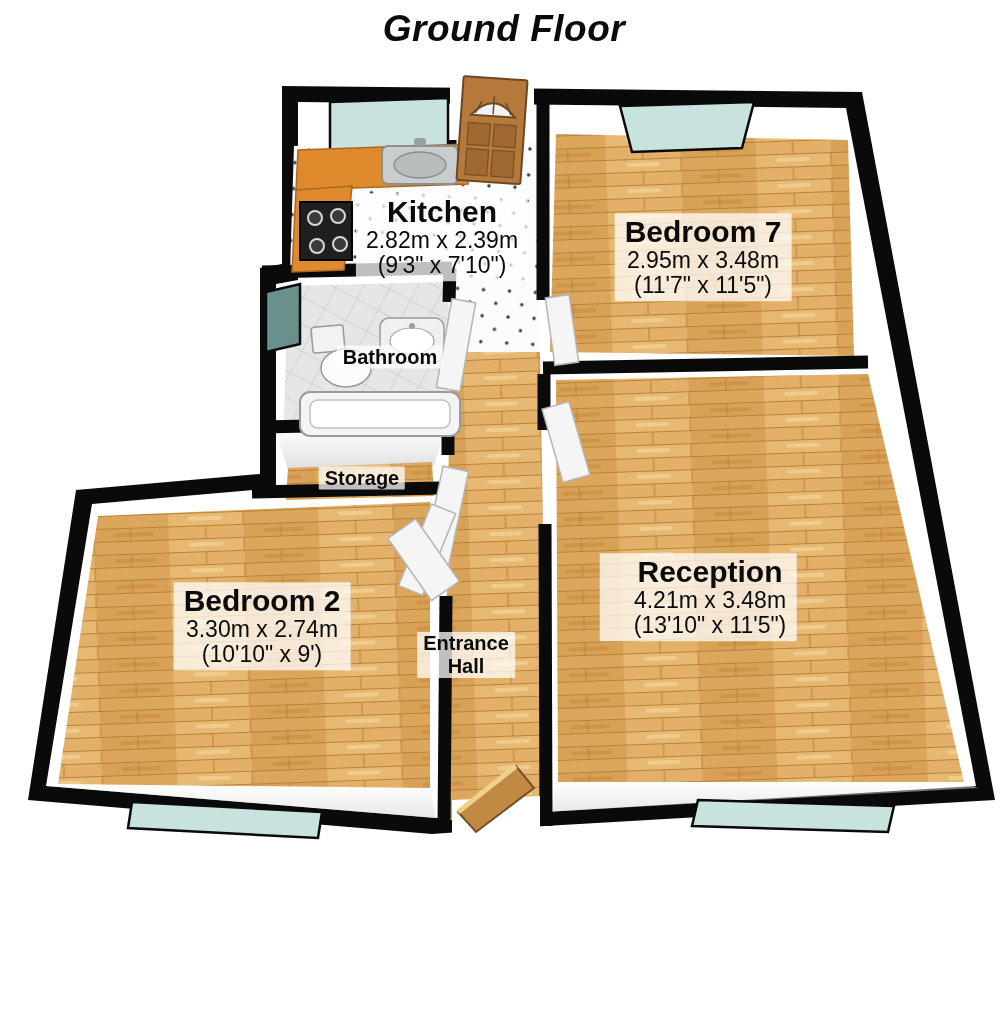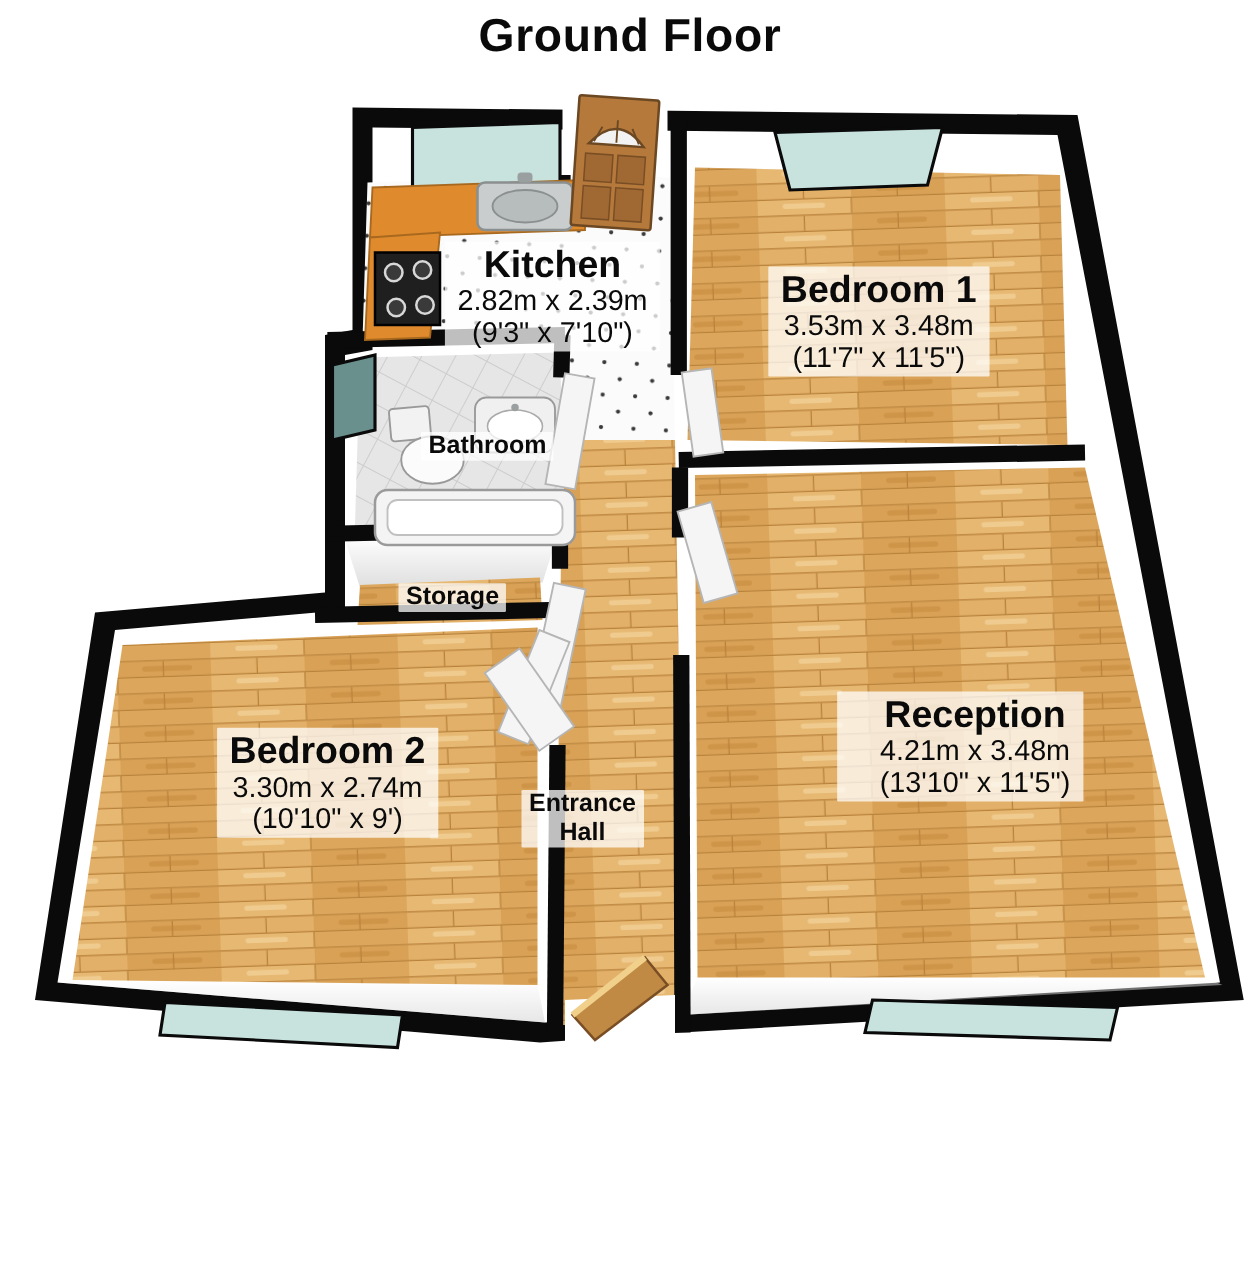--- a/index.html
+++ b/index.html
@@ -1,19 +1,19 @@
 <!DOCTYPE html>
 <html><head>
 <meta charset="utf-8">
 <style>
   html,body{margin:0;padding:0;background:#ffffff;}
   body{width:1008px;height:1026px;position:relative;overflow:hidden;
        font-family:"Liberation Sans", sans-serif;color:#0a0a0a;}
   .page-title{position:absolute;top:8px;left:50%;transform:translateX(-50%);
-       font-size:37px;font-weight:bold;letter-spacing:.5px;white-space:nowrap;}
+       font-size:37px;font-weight:bold;letter-spacing:.5px;white-space:nowrap;font-style:italic;}
   svg.plan{position:absolute;left:0;top:0;}
   .lbl{position:absolute;transform:translate(-50%,-50%);text-align:center;
        background:rgba(255,255,255,.74);padding:2px 10px;line-height:1.1;
        white-space:nowrap;border-radius:1px;}
   .lbl .nm{display:block;font-weight:bold;font-size:30px;}
   .lbl .dim{display:block;font-size:23px;}
   .lbl.small{padding:0 6px;}
   .lbl.small .nm{font-size:20px;line-height:1.15;}
   .footer{position:absolute;top:966px;left:0;width:100%;text-align:center;
        font-size:19px;line-height:1.35;}
@@ -147,40 +147,40 @@
 
 <div class="page-title">Ground Floor</div>
 
 <div class="lbl" style="left:442px;top:221px;margin-top:16px;">
   <span class="nm">Kitchen</span>
   <span class="dim">2.82m x 2.39m</span>
   <span class="dim">(9'3" x 7'10")</span>
 </div>
 
 <div class="lbl" style="left:703px;top:257px;">
-  <span class="nm">Bedroom 1</span>
-  <span class="dim">3.53m x 3.48m</span>
+  <span class="nm">Bedroom 7</span>
+  <span class="dim">2.95m x 3.48m</span>
   <span class="dim">(11'7" x 11'5")</span>
 </div>
 
 <div class="lbl small" style="left:390px;top:357px;">
   <span class="nm">Bathroom</span>
 </div>
 
 <div class="lbl small" style="left:362px;top:478px;">
   <span class="nm">Storage</span>
 </div>
 
 <div class="lbl" style="left:262px;top:626px;">
   <span class="nm">Bedroom 2</span>
   <span class="dim">3.30m x 2.74m</span>
   <span class="dim">(10'10" x 9')</span>
 </div>
 
-<div class="lbl" style="left:768px;top:597px;padding-left:34px;">
+<div class="lbl" style="left:698px;top:597px;padding-left:34px;">
   <span class="nm">Reception</span>
   <span class="dim">4.21m x 3.48m</span>
   <span class="dim">(13'10" x 11'5")</span>
 </div>
 
 <div class="lbl small" style="left:466px;top:655px;">
   <span class="nm">Entrance</span>
   <span class="nm">Hall</span>
 </div>
 

